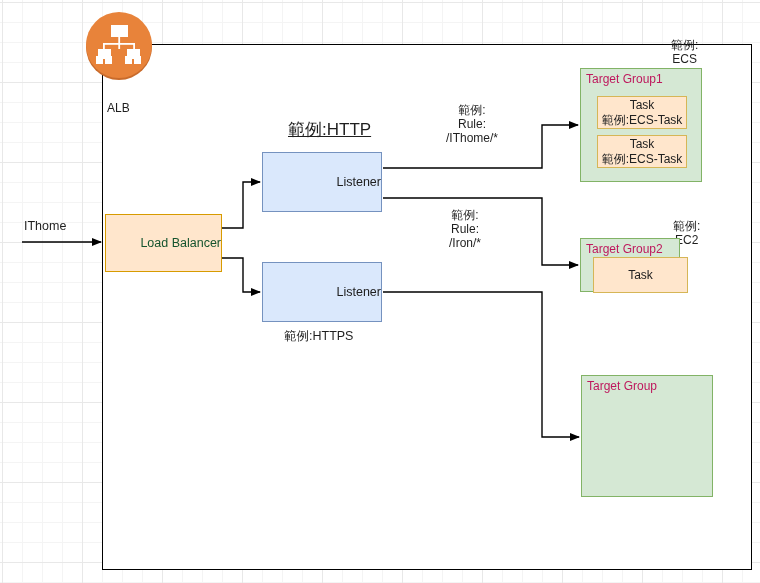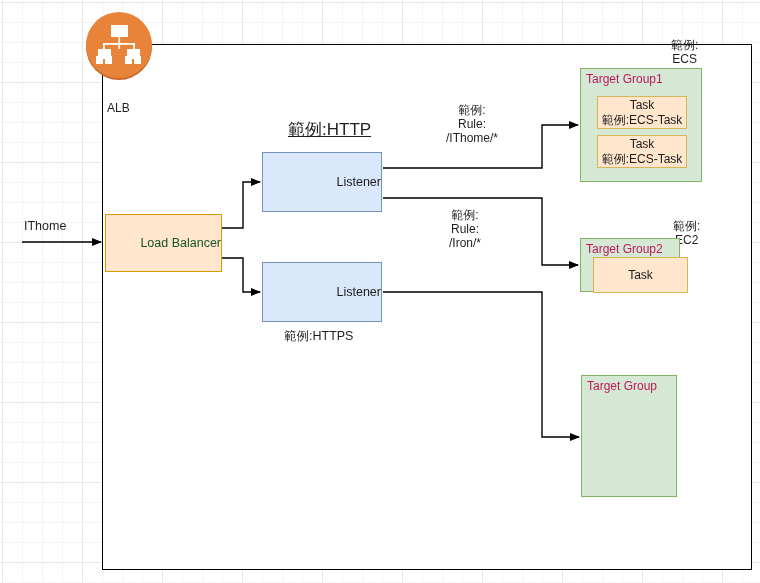--- a/index.html
+++ b/index.html
@@ -60,21 +60,21 @@
     font-size:12px;color:#202020;line-height:1.2;
   }
 
   #tg1{left:580px;top:68px;width:122px;height:114px;}
   #tg1-task1{left:16px;top:27px;width:90px;height:33px;}
   #tg1-task2{left:16px;top:66px;width:90px;height:33px;}
 
   #tg2{left:580px;top:238px;width:100px;height:54px;}
   #tg2-task1{left:12px;top:18px;width:95px;height:36px;}
 
-  #tg3{left:581px;top:375px;width:96px;height:122px;}
+  #tg3{left:581px;top:375px;width:132px;height:122px;}
 
   .alb-icon{
     position:absolute;left:86px;top:12px;width:66px;height:66px;border-radius:50%;
     background:#e8833a;
     box-shadow:0 2px 0 0 #c96b2b;
   }
   .alb-label{left:107px;top:89px;font-size:12px;margin-top:12px;}
 
   .t-request{left:24px;top:219px;font-size:12.5px;}
   .t-http{left:288px;top:120px;font-size:17px;text-decoration:underline;}

